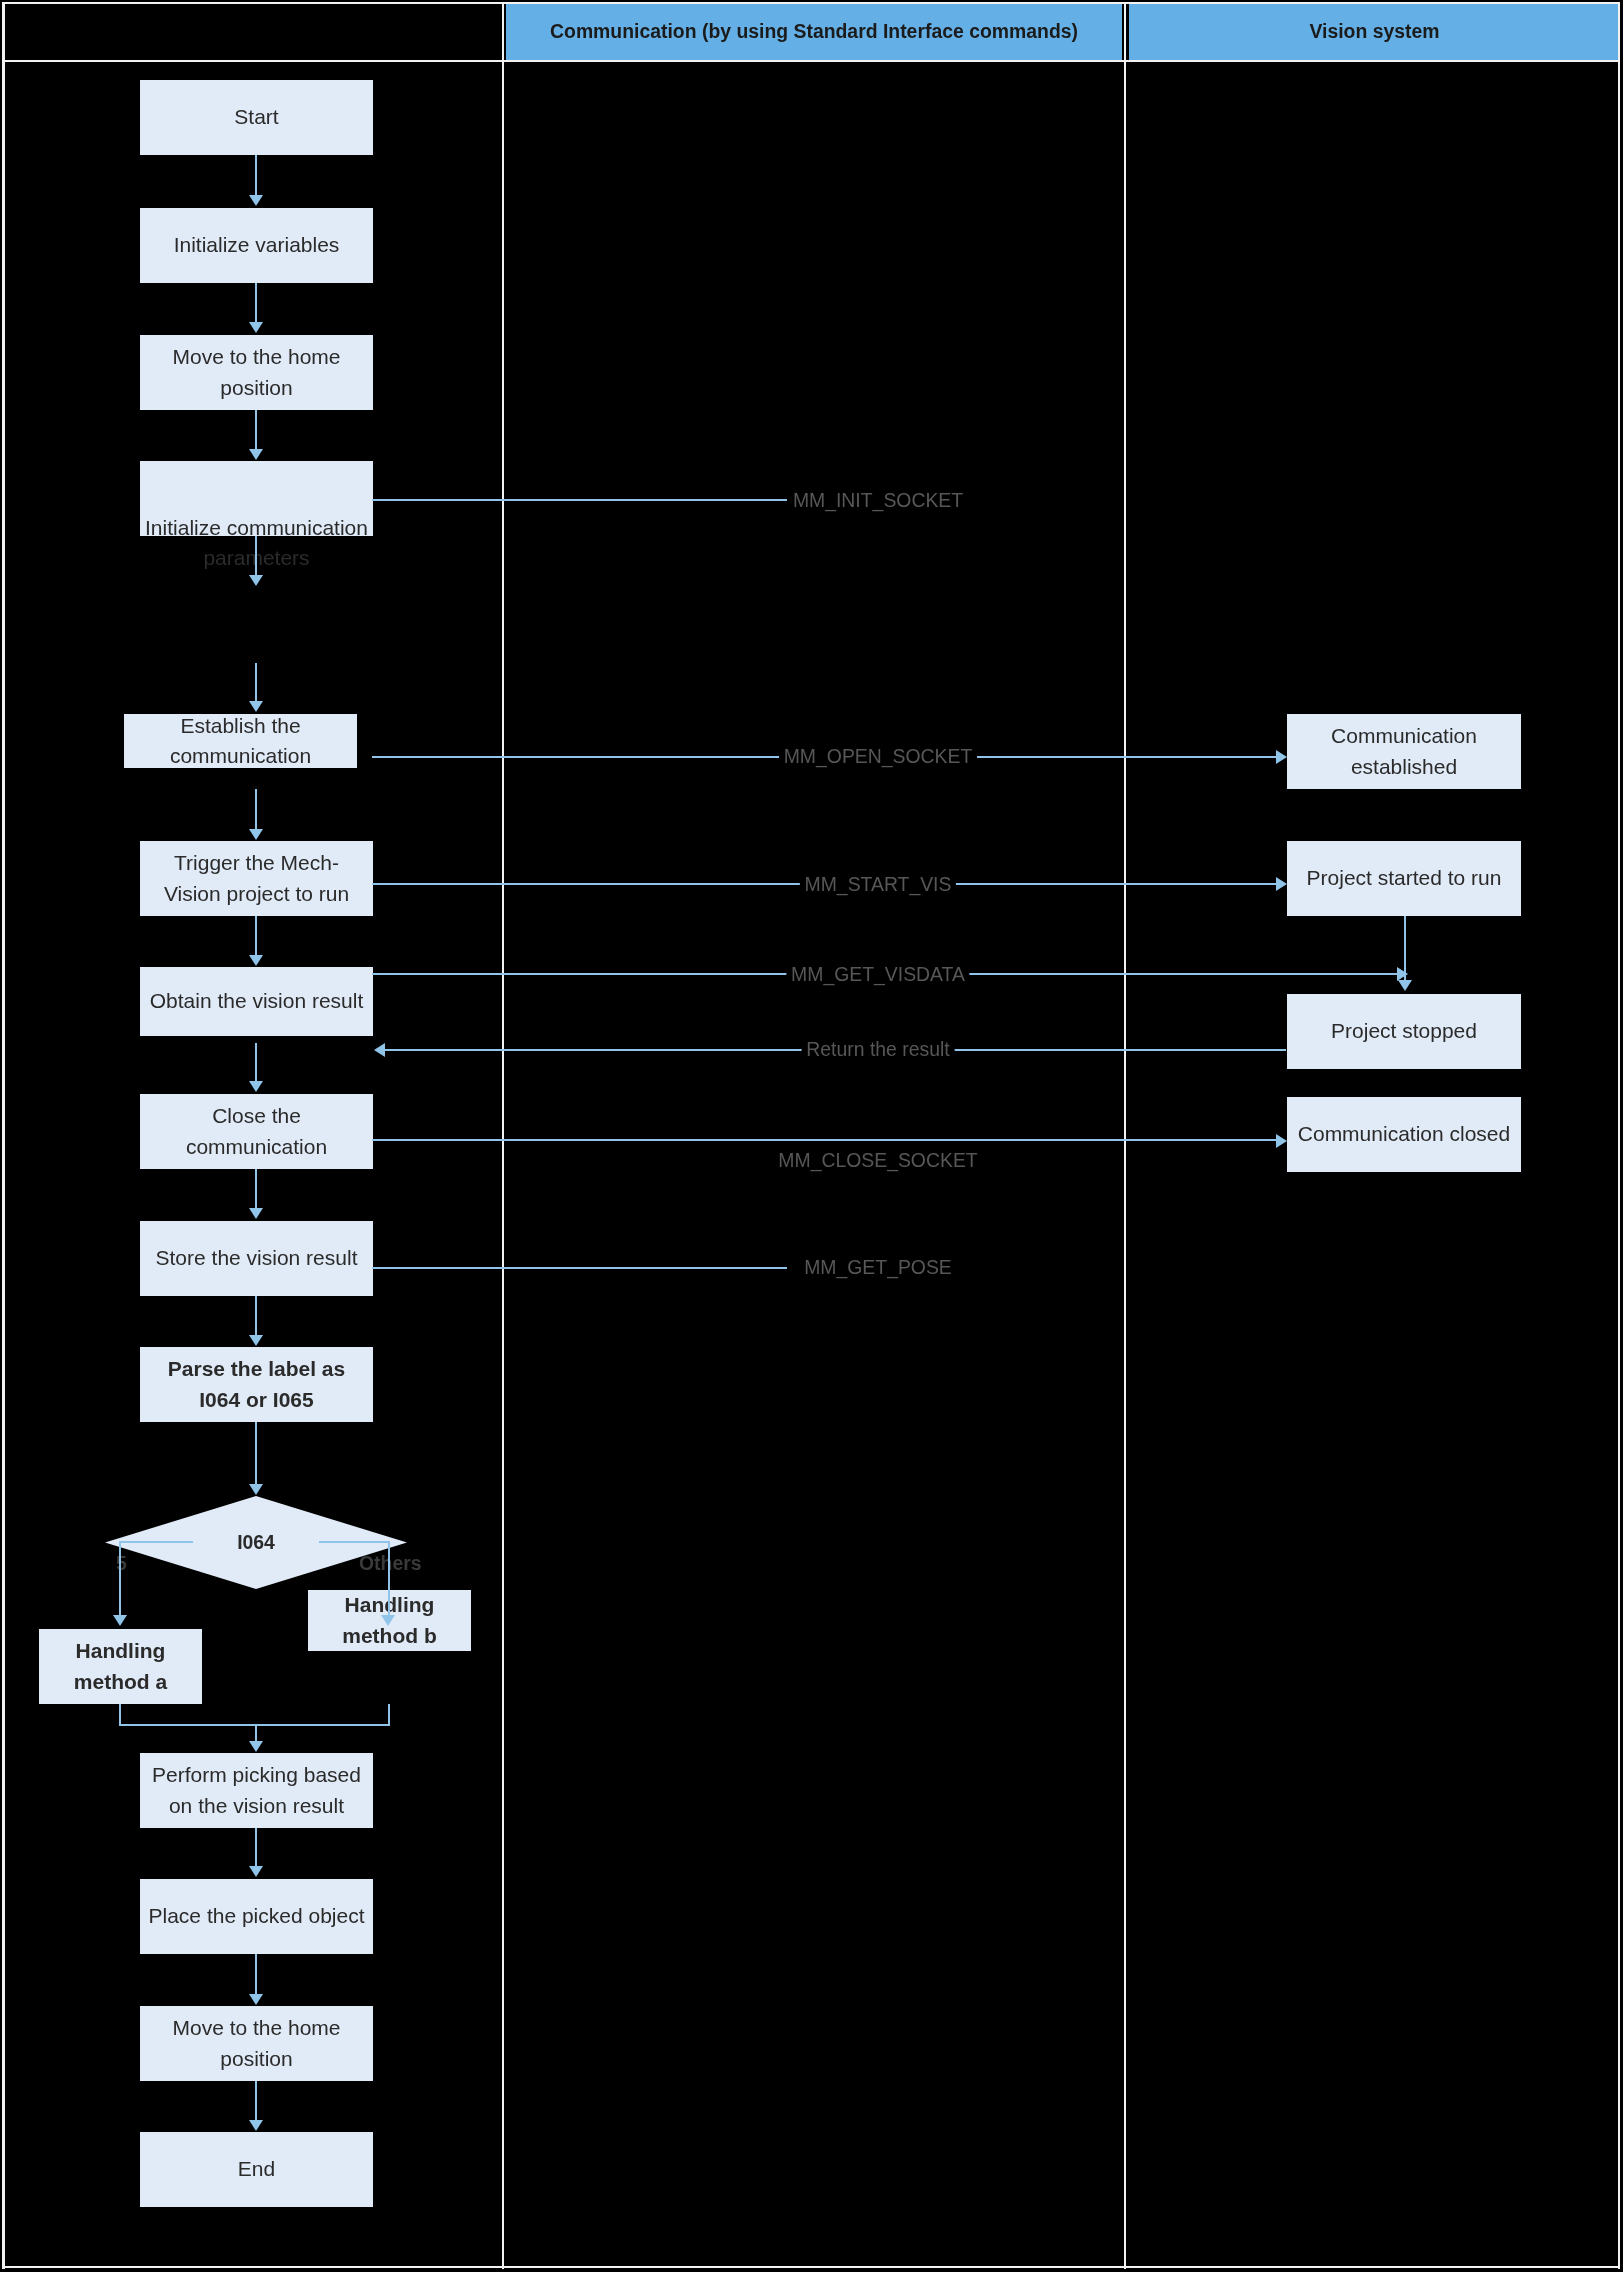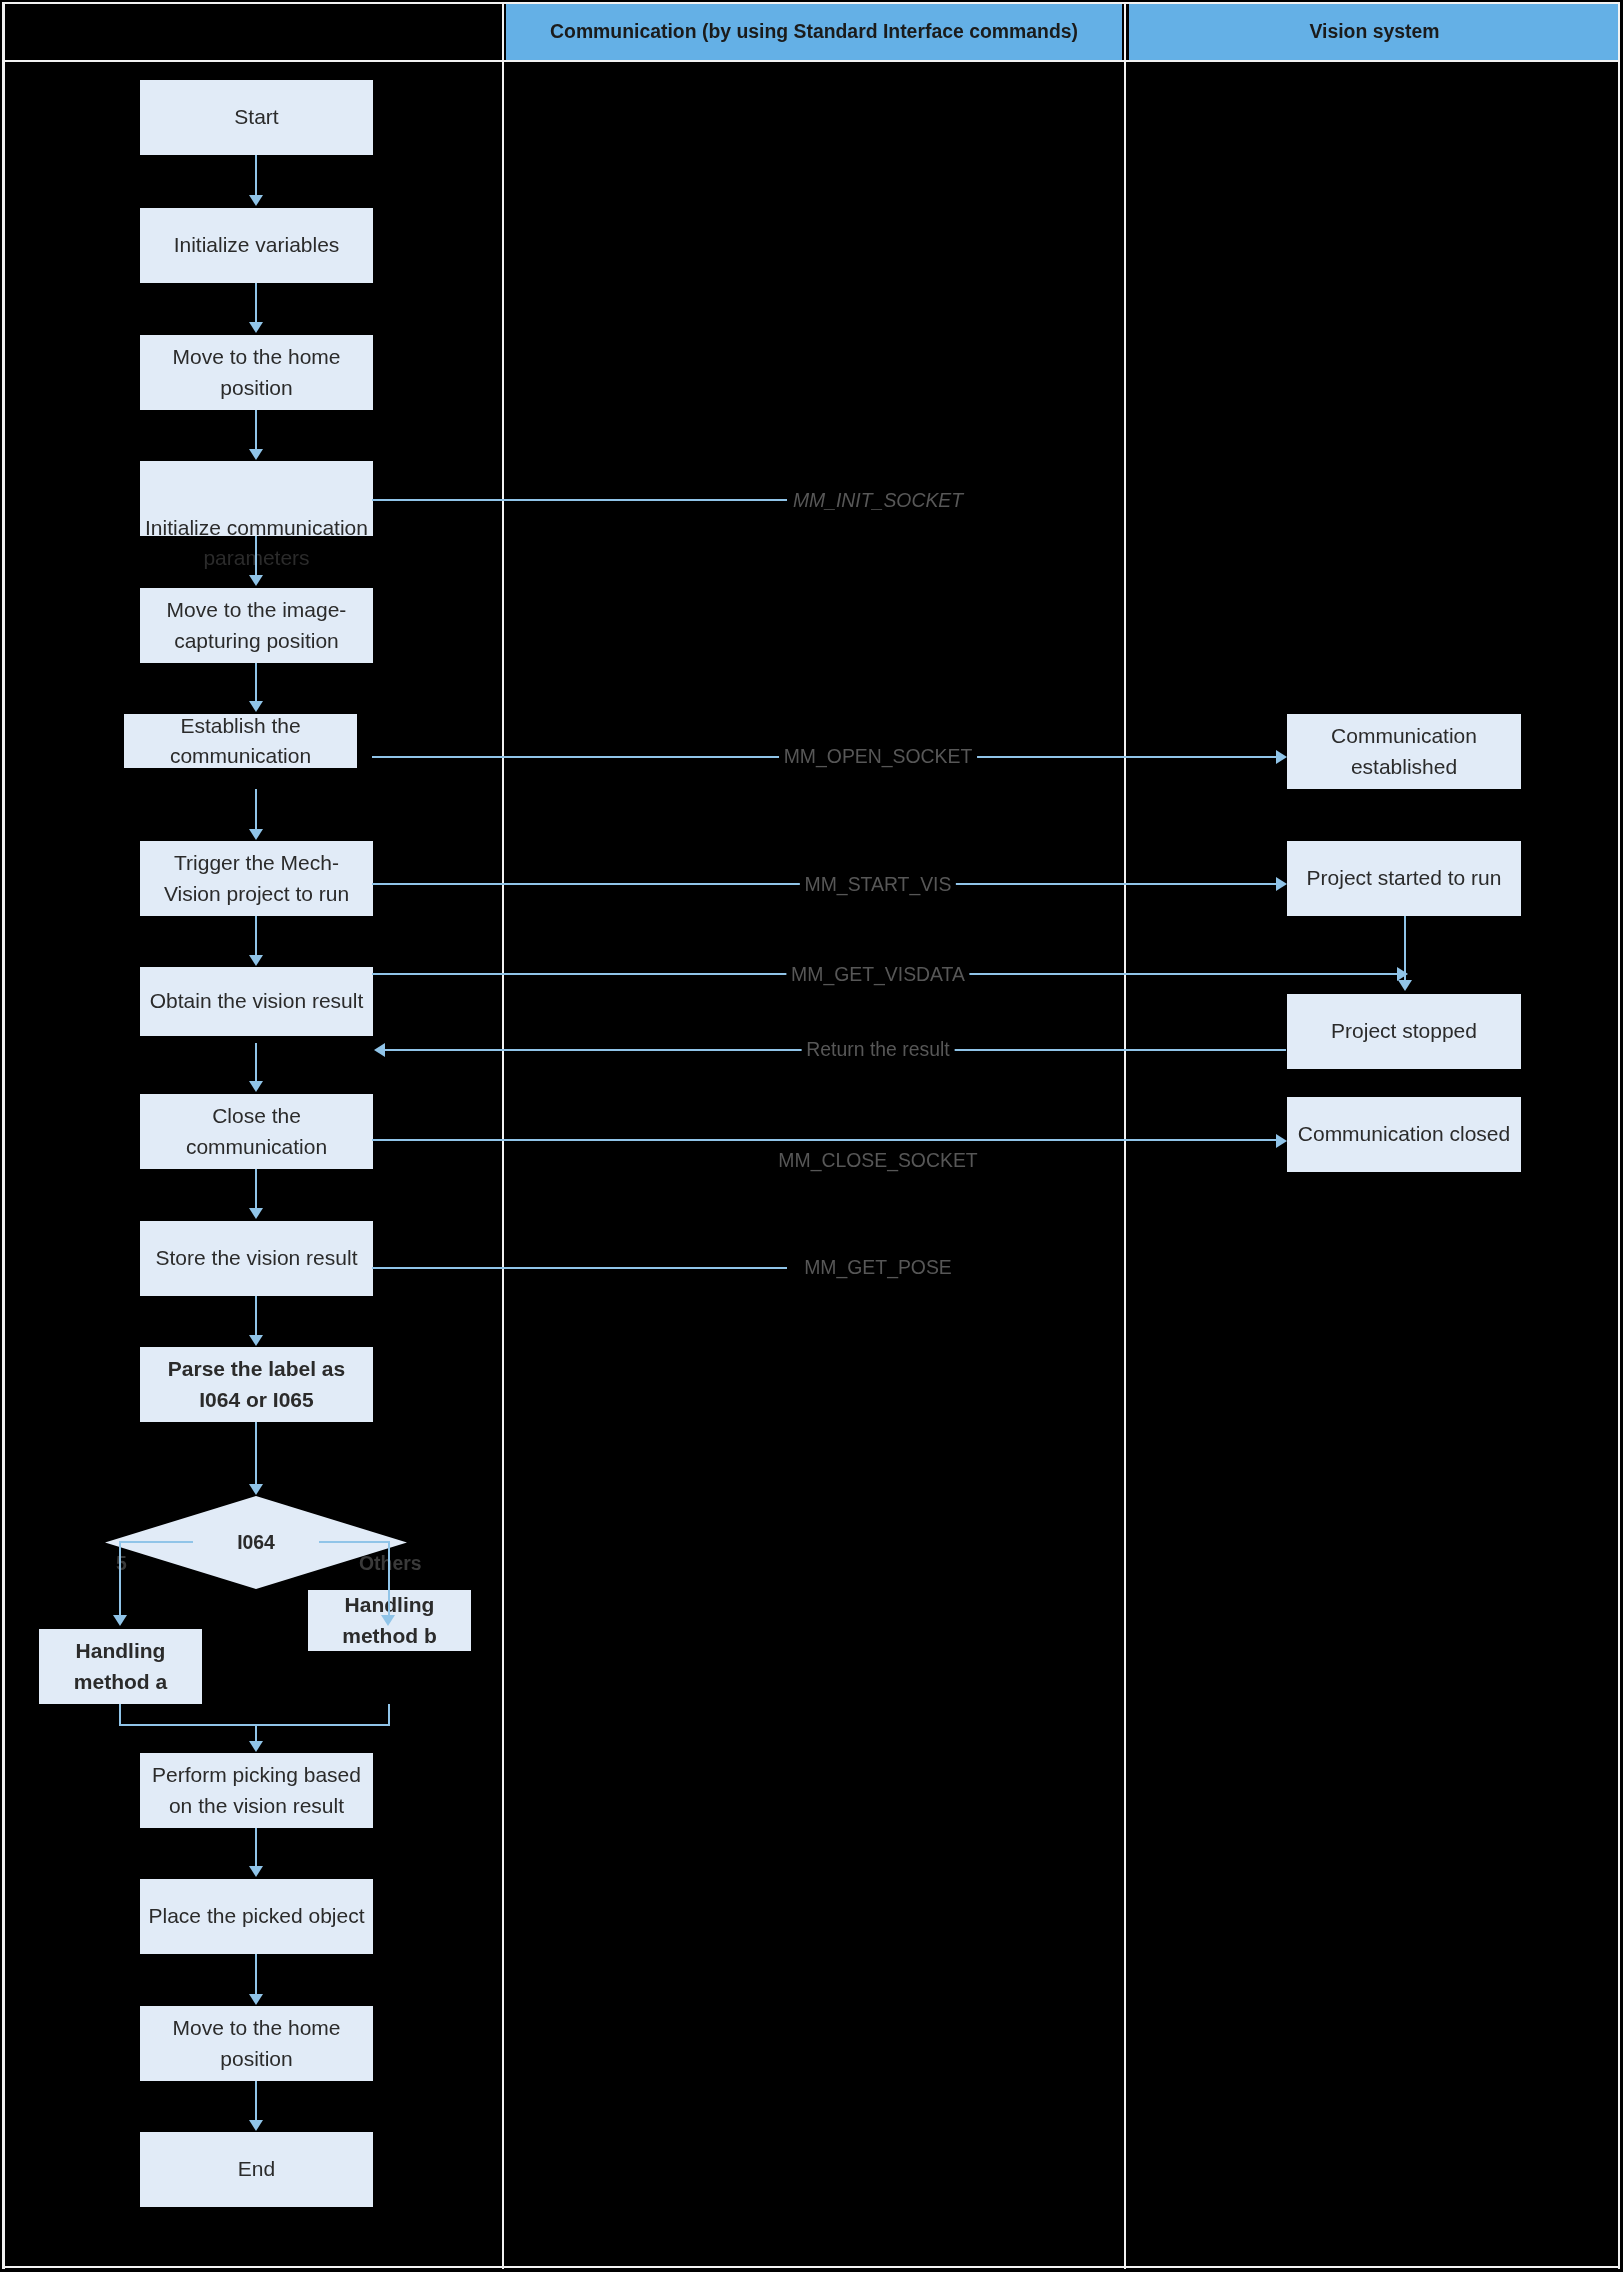--- a/index.html
+++ b/index.html
@@ -87,23 +87,20 @@
   </div>
 
   <div class="node" style="left:140px;top:335px;width:233px;height:75px;">
     <span class="txt">Move to the home position</span>
   </div>
 
   <div class="node overflow" style="left:140px;top:461px;width:233px;height:75px;">
     <span class="txt">Initialize communication parameters</span>
   </div>
 
-  <div class="node" style="left:140px;top:588px;width:233px;height:75px;">
-    <span class="txt">Move to the image-capturing position</span>
-  </div>
 
   <div class="node" style="left:124px;top:714px;width:233px;height:54px;">
     <span class="txt">Establish the communication</span>
   </div>
 
   <div class="node" style="left:140px;top:841px;width:233px;height:75px;">
     <span class="txt">Trigger the Mech-Vision project to run</span>
   </div>
 
   <div class="node" style="left:140px;top:967px;width:233px;height:69px;">
@@ -220,21 +217,21 @@
   <div class="ln v" style="left:255px;top:1828px;height:40px;"></div>
   <div class="arw down" style="left:249px;top:1866px;"></div>
 
   <div class="ln v" style="left:255px;top:1954px;height:41px;"></div>
   <div class="arw down" style="left:249px;top:1994px;"></div>
 
   <div class="ln v" style="left:255px;top:2081px;height:40px;"></div>
   <div class="arw down" style="left:249px;top:2120px;"></div>
 
   <div class="ln h" style="left:372px;top:499px;width:415px;"></div>
-  <div class="msg" style="left:878px;top:500px;font-style:italic;">MM_INIT_SOCKET</div>
+  <div class="msg" style="left:878px;top:500px;">MM_INIT_SOCKET</div>
 
   <div class="ln h" style="left:372px;top:756px;width:904px;"></div>
   <div class="arw right" style="left:1276px;top:750px;"></div>
   <div class="msg" style="left:878px;top:756px;">MM_OPEN_SOCKET</div>
 
   <div class="ln h" style="left:372px;top:883px;width:904px;"></div>
   <div class="arw right" style="left:1276px;top:877px;"></div>
   <div class="msg" style="left:878px;top:884px;">MM_START_VIS</div>
 
   <div class="ln h" style="left:372px;top:973px;width:1033px;"></div>

